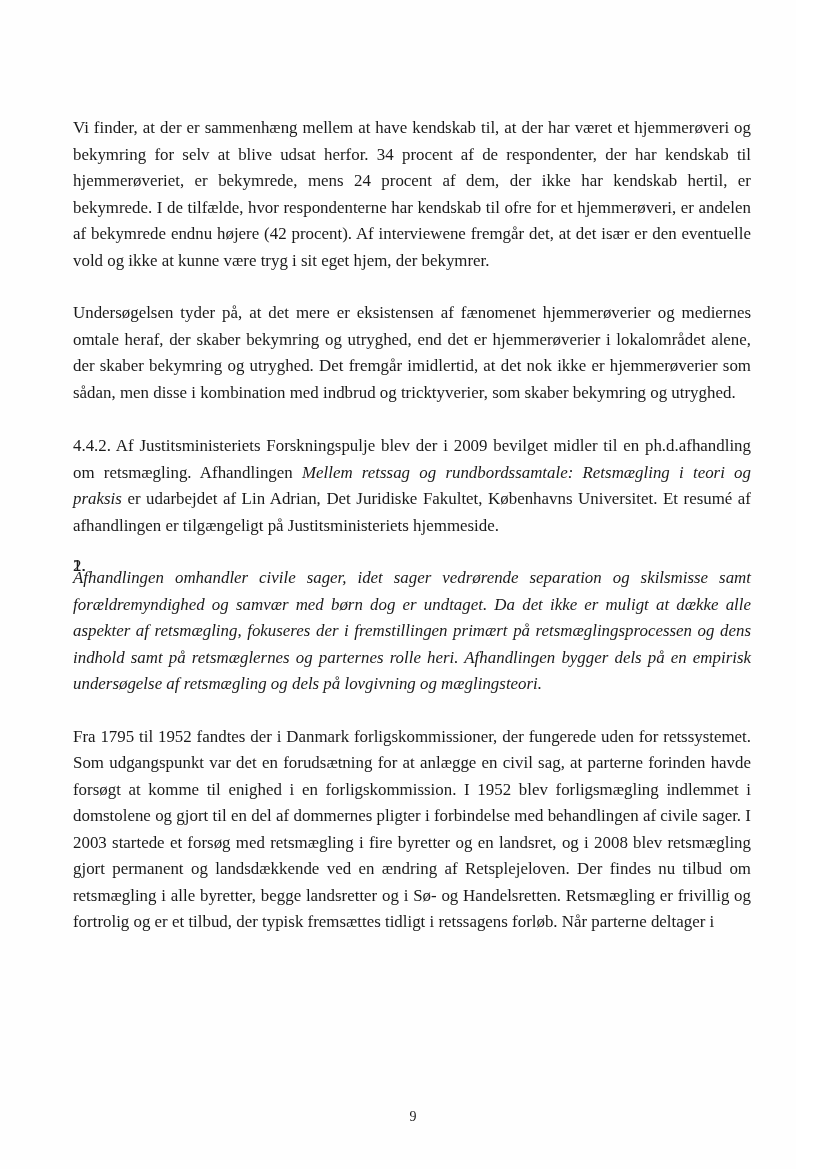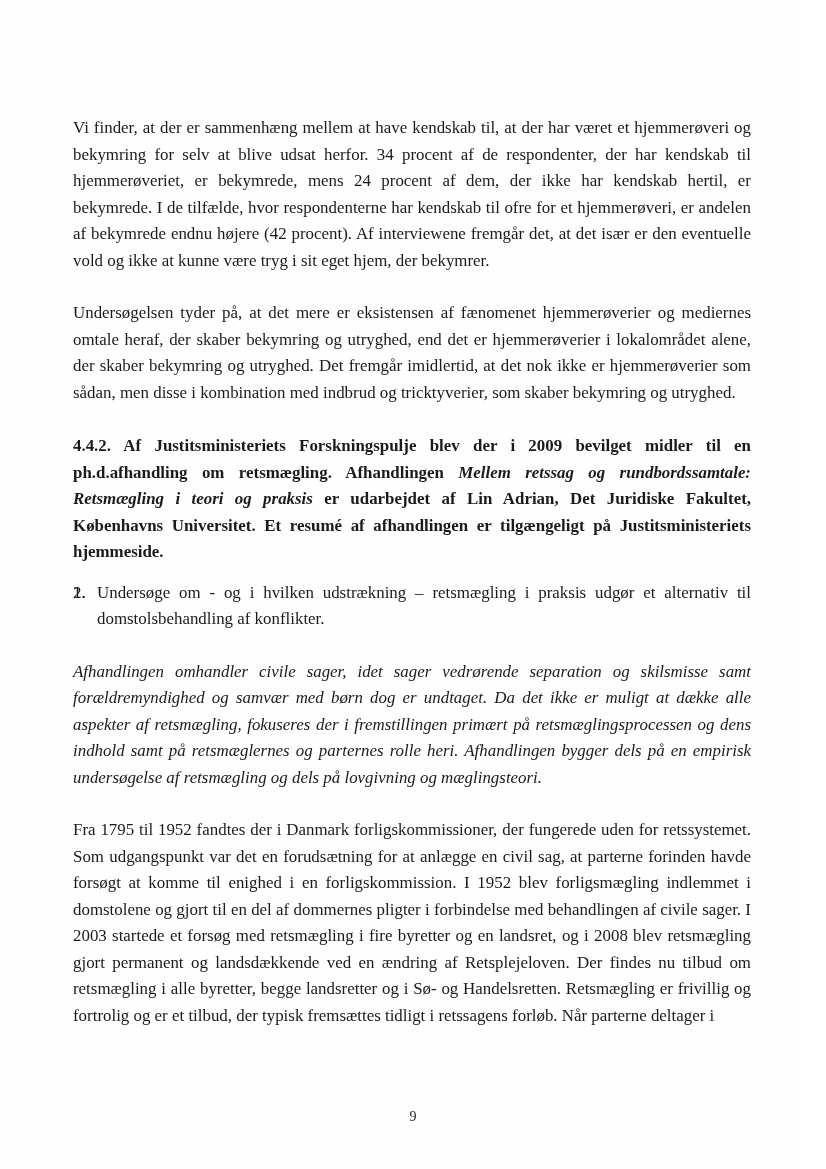--- a/index.html
+++ b/index.html
@@ -9,21 +9,21 @@
       background: #fefefe;
     }
     .content {
       position: absolute; left: 73px; top: 115px; width: 678px;
       font-family: "Liberation Serif", "DejaVu Serif", serif;
       font-size: 16.9px; line-height: 26.5px; color: #1a1a1a;
     }
     .content p { margin: 0; text-align: justify; }
     .p1 { margin-bottom: 26px !important; }
     .p2 { margin-bottom: 27px !important; }
-    .p3 { margin-bottom: 14px !important; font-weight: bold; }
+    .p3 { margin-bottom: 14px !important; }
     .p-resume { margin-bottom: 25px !important; }
     .p-intro { margin-bottom: 25px !important; }
     .list { margin: 0 0 26px 0; padding: 0; list-style: none; }
     .list li { position: relative; padding-left: 24px; text-align: justify; }
     .list .num { position: absolute; left: 0; top: 0; }
     .p5 { margin-bottom: 26px !important; font-style: italic; }
     em { font-style: italic; }
     .page-number {
       position: absolute; left: 0; width: 826px; top: 1109px; text-align: center;
       font-family: "Liberation Serif", "DejaVu Serif", serif;
@@ -33,19 +33,19 @@
 </head>
 <body>
 
 <div class="page">
   <div class="content">
     <p class="p1">Vi finder, at der er sammenhæng mellem at have kendskab til, at der har været et hjemmerøveri og bekymring for selv at blive udsat herfor. 34 procent af de respondenter, der har kendskab til hjemmerøveriet, er bekymrede, mens 24 procent af dem, der ikke har kendskab hertil, er bekymrede. I de tilfælde, hvor respondenterne har kendskab til ofre for et hjemmerøveri, er andelen af bekymrede endnu højere (42 procent). Af interviewene fremgår det, at det især er den eventuelle vold og ikke at kunne være tryg i sit eget hjem, der bekymrer.</p>
     <p class="p2">Undersøgelsen tyder på, at det mere er eksistensen af fænomenet hjemmerøverier og mediernes omtale heraf, der skaber bekymring og utryghed, end det er hjemmerøverier i lokalområdet alene, der skaber bekymring og utryghed. Det fremgår imidlertid, at det nok ikke er hjemmerøverier som sådan, men disse i kombination med indbrud og tricktyverier, som skaber bekymring og utryghed.</p>
     <p class="p3"><span>4.4.2. Af Justitsministeriets Forskningspulje blev der i 2009 bevilget midler til en ph.d.afhandling om retsmægling. Afhandlingen </span><em>Mellem retssag og rundbordssamtale: Retsmægling i teori og praksis</em><span> er udarbejdet af Lin Adrian, Det Juridiske Fakultet, Københavns Universitet. Et resumé af afhandlingen er tilgængeligt på Justitsministeriets hjemmeside.</span></p>
     <ol class="list">
       <li><span class="num">1.</span></li>
-      <li><span class="num">2.</span><span>Undersøge om - og i hvilken udstrækning – retsmægling i praksis udgør et alternativ til domstolsbehandling af konflikter.</span></li>
+      <li><span class="num">2.</span></li>
     </ol>
     <p class="p5">Afhandlingen omhandler civile sager, idet sager vedrørende separation og skilsmisse samt forældremyndighed og samvær med børn dog er undtaget. Da det ikke er muligt at dække alle aspekter af retsmægling, fokuseres der i fremstillingen primært på retsmæglingsprocessen og dens indhold samt på retsmæglernes og parternes rolle heri. Afhandlingen bygger dels på en empirisk undersøgelse af retsmægling og dels på lovgivning og mæglingsteori.</p>
     <p class="p6">Fra 1795 til 1952 fandtes der i Danmark forligskommissioner, der fungerede uden for retssystemet. Som udgangspunkt var det en forudsætning for at anlægge en civil sag, at parterne forinden havde forsøgt at komme til enighed i en forligskommission. I 1952 blev forligsmægling indlemmet i domstolene og gjort til en del af dommernes pligter i forbindelse med behandlingen af civile sager. I 2003 startede et forsøg med retsmægling i fire byretter og en landsret, og i 2008 blev retsmægling gjort permanent og landsdækkende ved en ændring af Retsplejeloven. Der findes nu tilbud om retsmægling i alle byretter, begge landsretter og i Sø- og Handelsretten. Retsmægling er frivillig og fortrolig og er et tilbud, der typisk fremsættes tidligt i retssagens forløb. Når parterne deltager i</p>
   </div>
   <div class="page-number">9</div>
 </div>
 
 </body></html>

